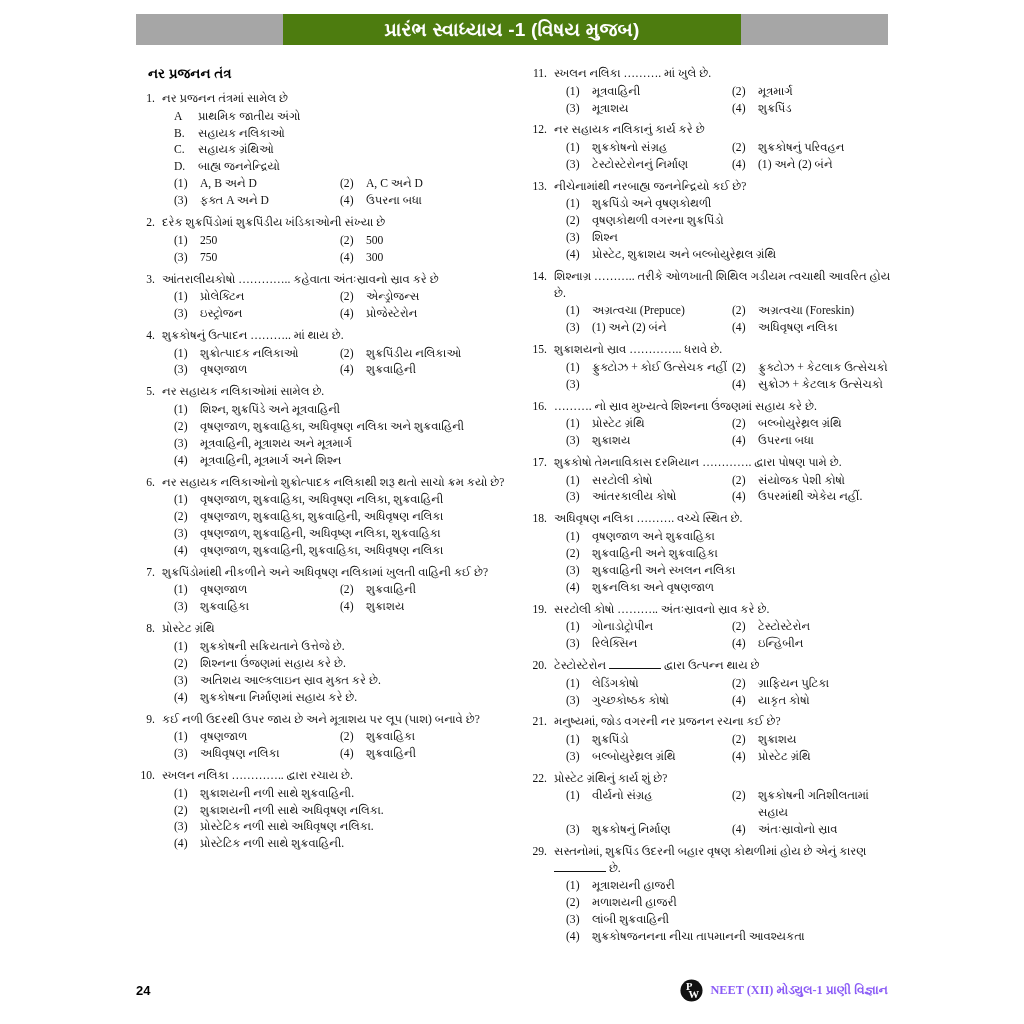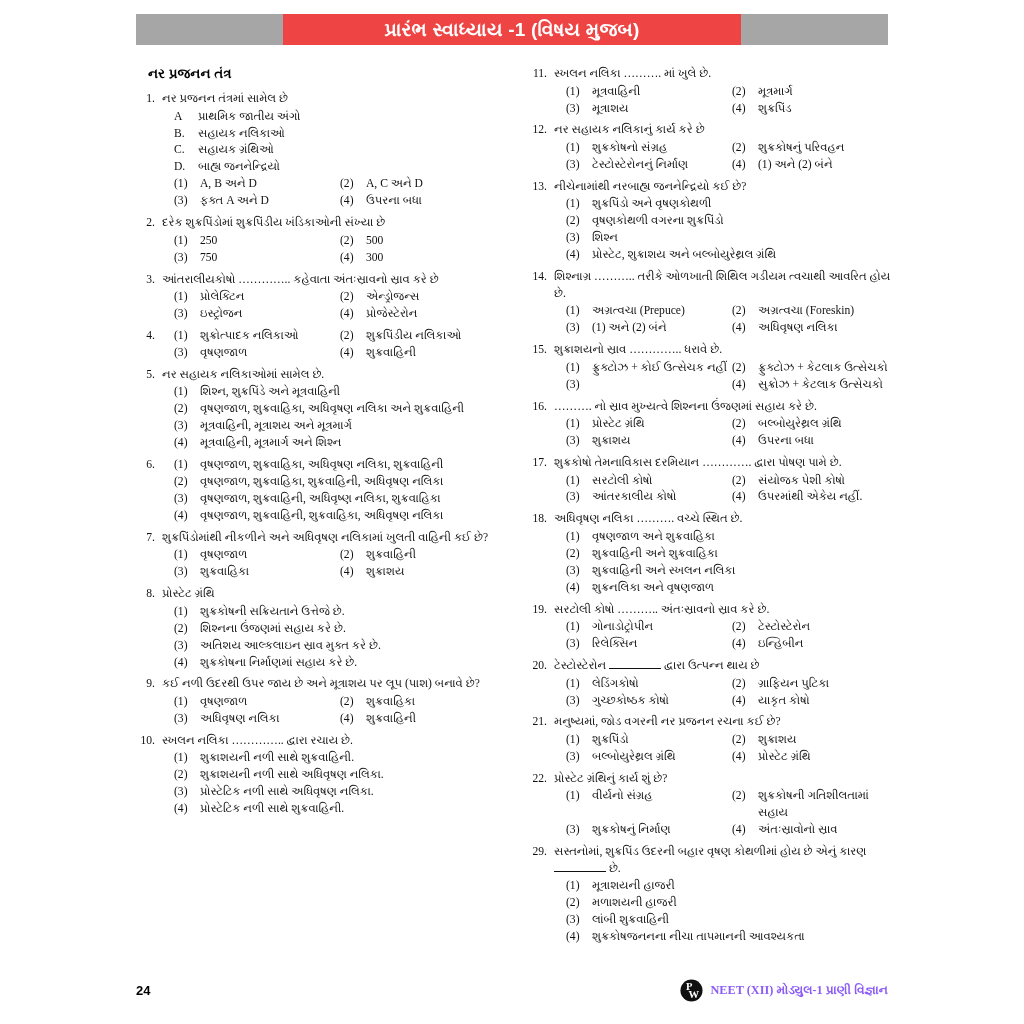--- a/index.html
+++ b/index.html
@@ -25,21 +25,21 @@
     top: 14px;
     width: 752px;
     height: 31px;
     background: #a6a6a6;
     display: flex;
     align-items: stretch;
     justify-content: center;
   }
   .banner-center {
     width: 458px;
-    background: #ef4444;
+    background: #4d7c0f;
     display: flex;
     align-items: center;
     justify-content: center;
   }
   .banner-title {
     color: #ffffff;
     font-family: "Liberation Sans", "DejaVu Sans", sans-serif;
     font-weight: bold;
     font-size: 19px;
     letter-spacing: 0.2px;
@@ -280,20 +280,21 @@
                 <div class="opt">
                   <span class="opt-key">(4)</span>
                   <span class="opt-val">પ્રોજેસ્ટેરોન</span>
                 </div>
               </div>
             </div>
           </div>
           <div class="q">
             <div class="q-num">4.</div>
             <div class="q-body">
+              <div class="q-text">શુક્રકોષનું ઉત્પાદન ……….. માં થાય છે.</div>
               <div class="opts-2col">
                 <div class="opt">
                   <span class="opt-key">(1)</span>
                   <span class="opt-val">શુક્રોત્પાદક નલિકાઓ</span>
                 </div>
                 <div class="opt">
                   <span class="opt-key">(2)</span>
                   <span class="opt-val">શુક્રપિંડીય નલિકાઓ</span>
                 </div>
                 <div class="opt">
@@ -327,20 +328,21 @@
                 <div class="opt">
                   <span class="opt-key">(4)</span>
                   <span class="opt-val">મૂત્રવાહિની, મૂત્રમાર્ગ અને શિશ્ન</span>
                 </div>
               </div>
             </div>
           </div>
           <div class="q">
             <div class="q-num">6.</div>
             <div class="q-body">
+              <div class="q-text">નર સહાયક નલિકાઓનો શુક્રોત્પાદક નલિકાથી શરૂ થતો સાચો ક્રમ કયો છે?</div>
               <div class="opts-1col">
                 <div class="opt">
                   <span class="opt-key">(1)</span>
                   <span class="opt-val">વૃષણજાળ, શુક્રવાહિકા, અધિવૃષણ નલિકા, શુક્રવાહિની</span>
                 </div>
                 <div class="opt">
                   <span class="opt-key">(2)</span>
                   <span class="opt-val">વૃષણજાળ, શુક્રવાહિકા, શુક્રવાહિની, અધિવૃષણ નલિકા</span>
                 </div>
                 <div class="opt">

